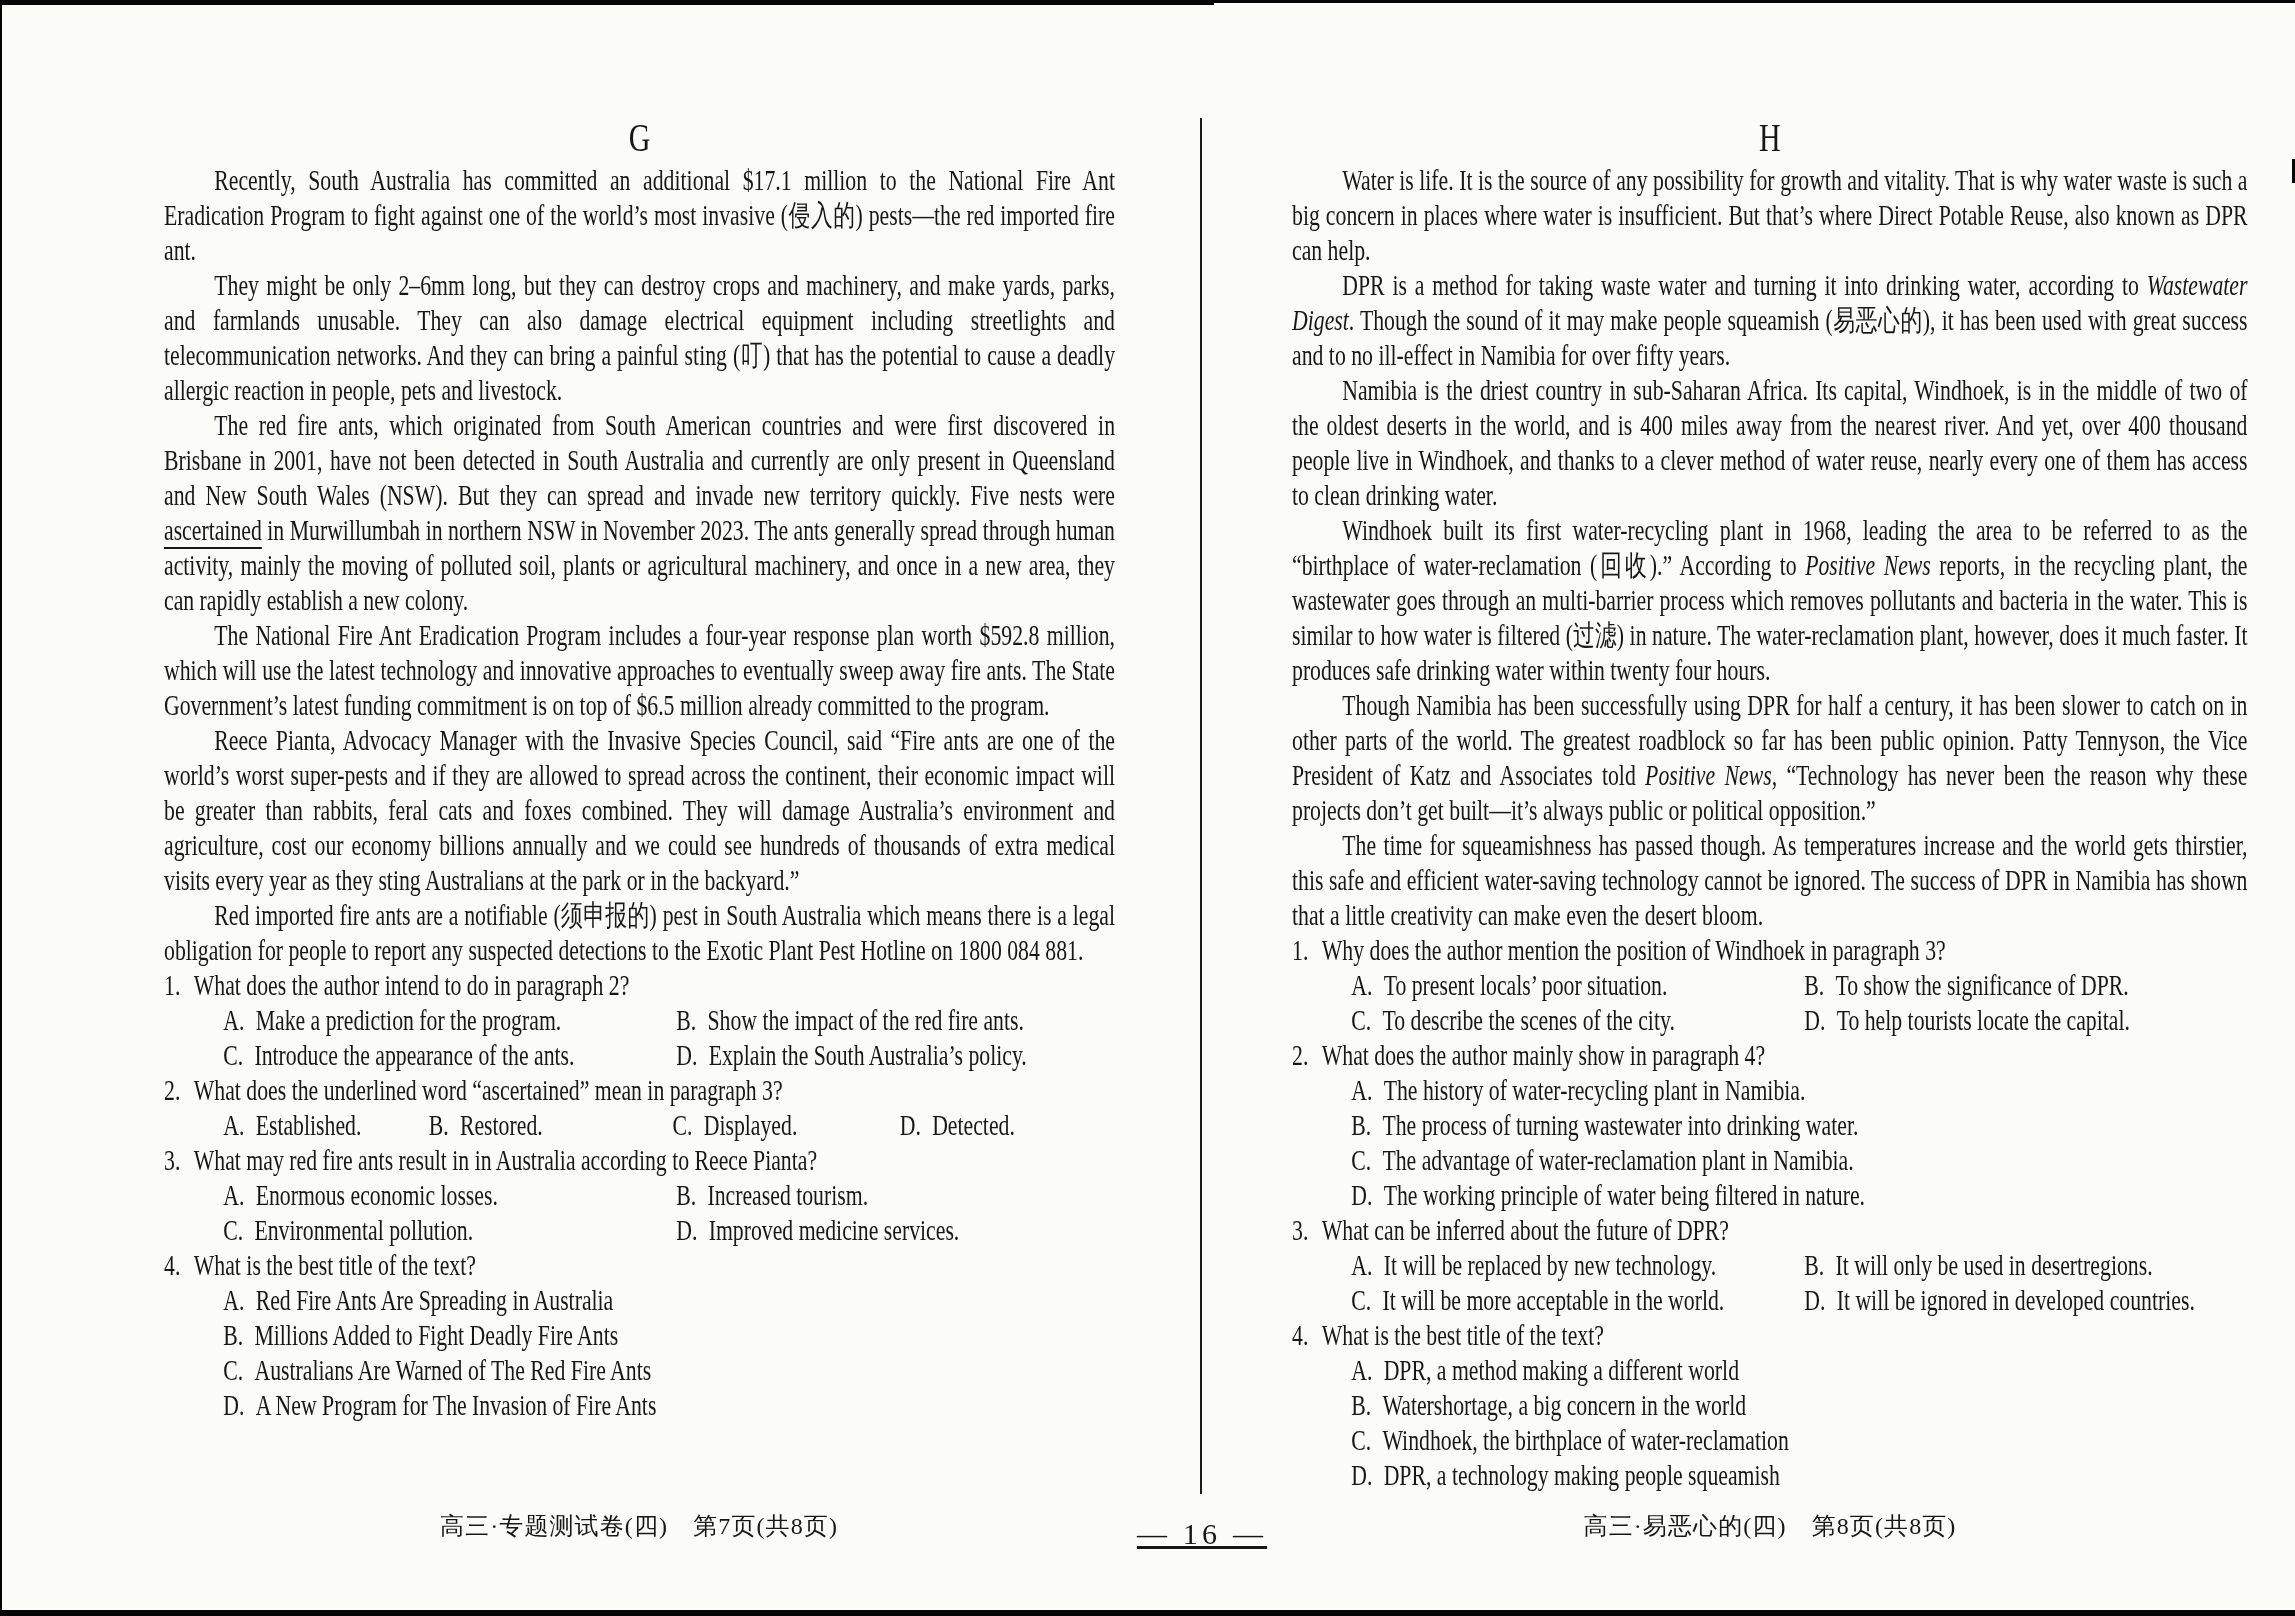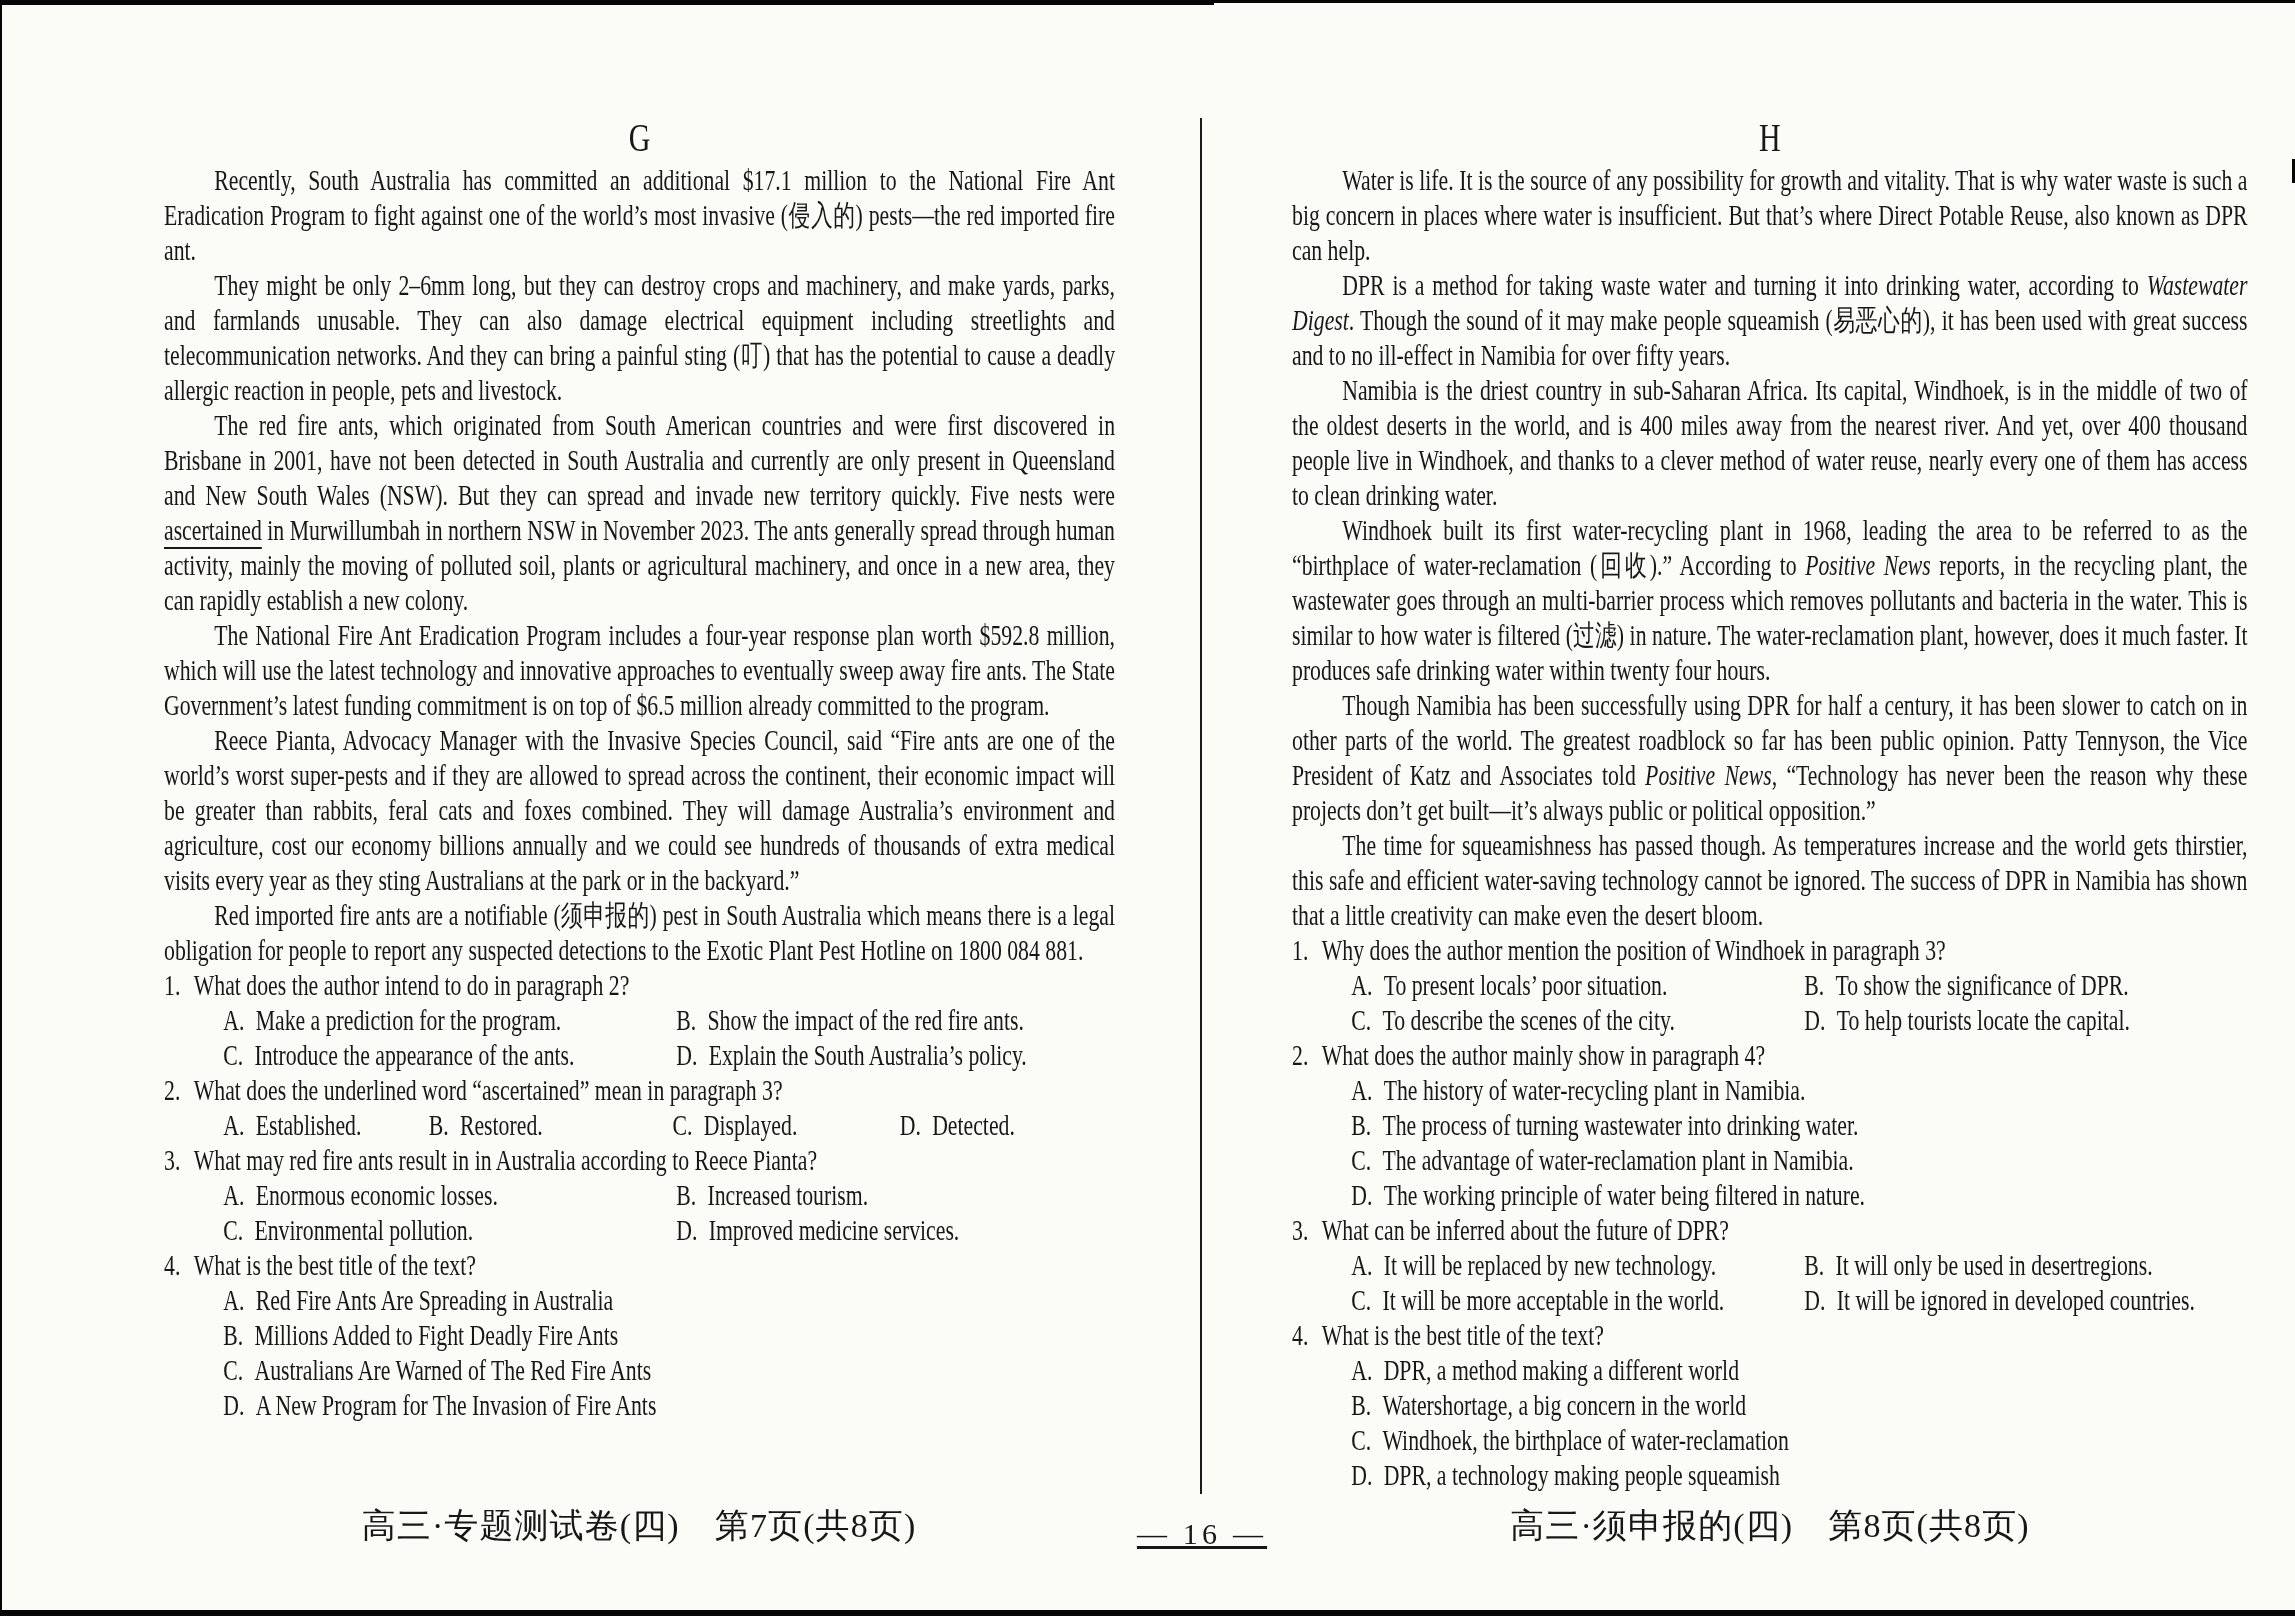--- a/index.html
+++ b/index.html
@@ -32,21 +32,21 @@
   .q-num{display:inline-block;margin-right:18px;}
   .opt-grid{display:grid;padding-left:79px;text-align:left;}
   .two-col{grid-template-columns:604px 1fr;}
   .four-col{grid-template-columns:274px 325px 303px 1fr;}
   .one-col{grid-template-columns:1fr;}
   .opt{display:block;white-space:nowrap;}
   .opt-label{display:inline-block;margin-right:15px;}
   u.word{text-decoration:underline;text-decoration-thickness:2.1px;text-underline-offset:7.4px;}
   i{font-style:italic;}
 
-  .footer{position:absolute;top:1510px;font-size:34px;line-height:32px;text-align:center;letter-spacing:1.1px;}
+  .footer{position:absolute;top:1510px;font-size:24px;line-height:32px;text-align:center;letter-spacing:1.1px;}
   #footer-g{left:164px;width:950px;}
   #footer-h{left:1292px;width:956px;}
   #book-page-num{position:absolute;top:1517px;left:1091px;width:222px;text-align:center;font-size:30px;line-height:34px;letter-spacing:4.2px;text-decoration:underline;}
 </style>
 </head>
 <body>
 
 <div class="artifact" id="art-top"></div>
 <div class="artifact" id="art-top-left"></div>
 <div class="artifact" id="art-left"></div>
@@ -150,15 +150,15 @@
     <div class="opt-grid one-col">
       <span class="opt"><span class="opt-label">A.</span><span>DPR, a method making a different world</span></span>
       <span class="opt"><span class="opt-label">B.</span><span>Watershortage, a big concern in the world</span></span>
       <span class="opt"><span class="opt-label">C.</span><span>Windhoek, the birthplace of water-reclamation</span></span>
       <span class="opt"><span class="opt-label">D.</span><span>DPR, a technology making people squeamish</span></span>
     </div>
   </div>
 </div>
 
 <div class="footer" id="footer-g">高三·专题测试卷(四)　第7页(共8页)</div>
-<div class="footer" id="footer-h">高三·须申报的(四)　第8页(共8页)</div>
+<div class="footer" id="footer-h">高三·易恶心的(四)　第8页(共8页)</div>
 <div id="book-page-num">— 16 —</div>
 
 
 </body></html>

